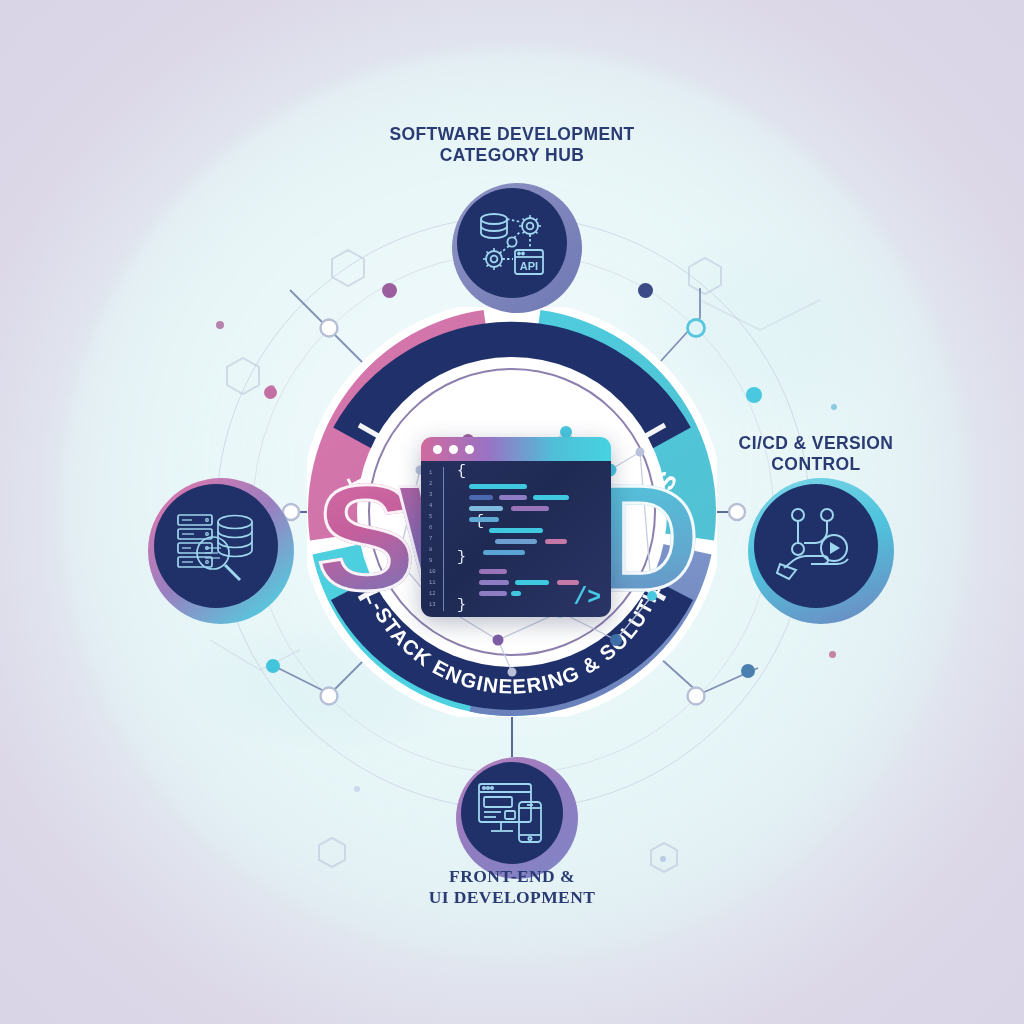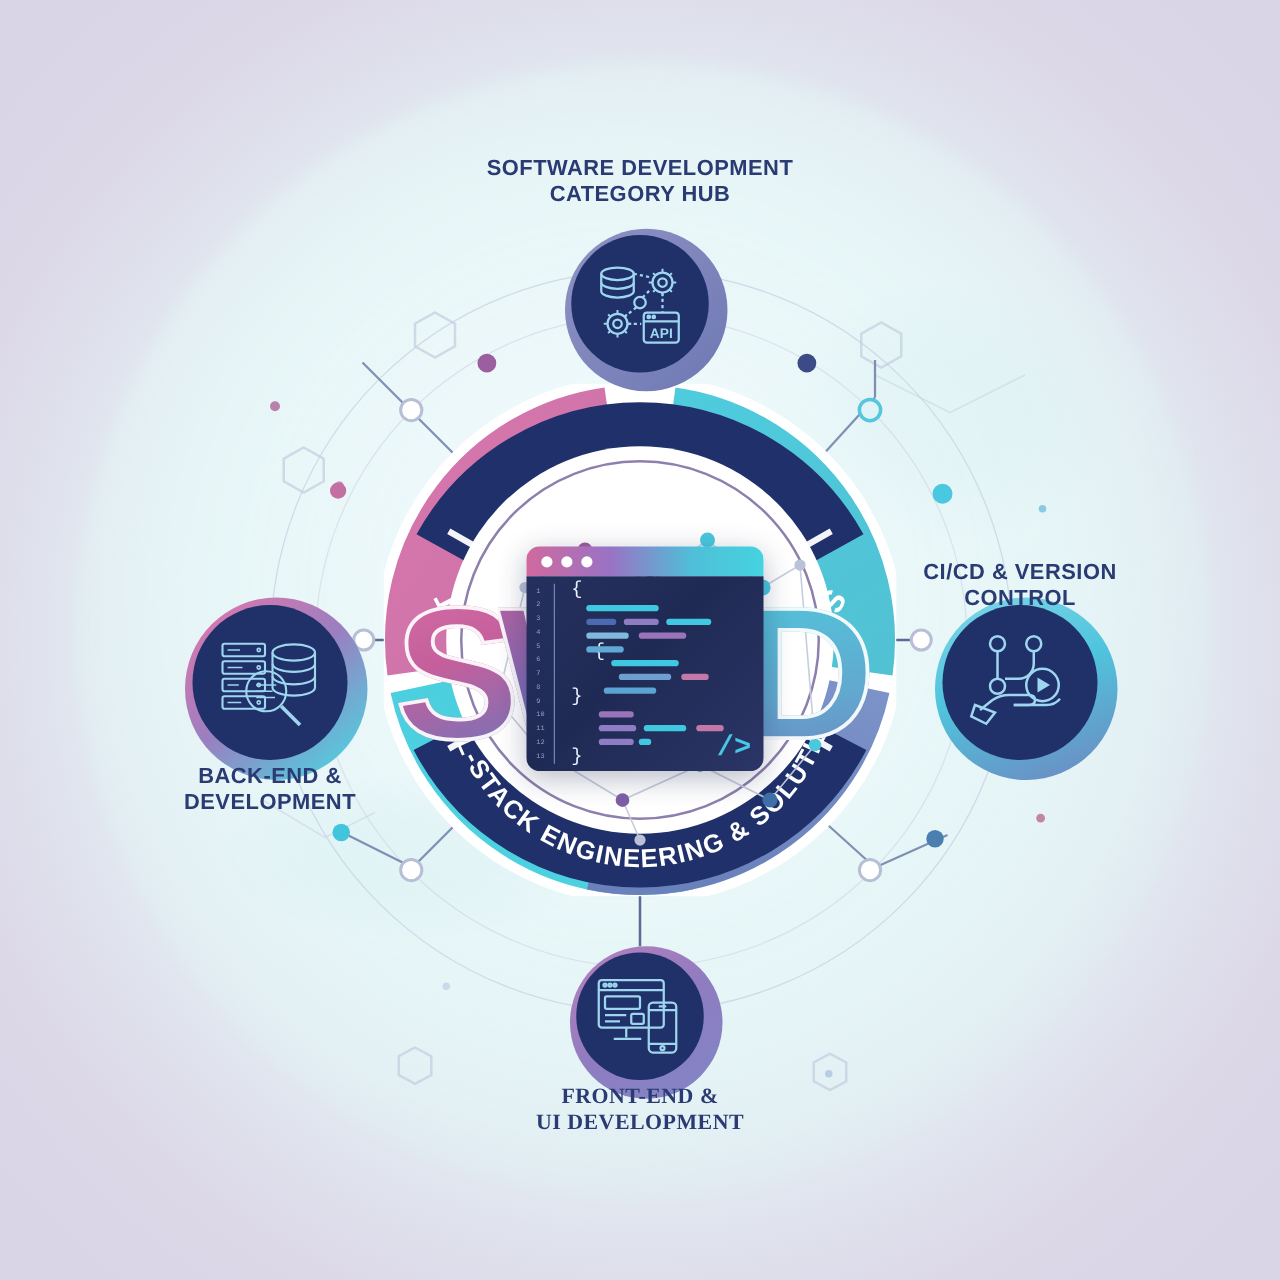--- a/index.html
+++ b/index.html
@@ -345,42 +345,40 @@
           <line x1="53" y1="62" x2="68" y2="77" stroke-width="3"></line>
           <g stroke-width="1.2">
             <line x1="33" y1="45" x2="49" y2="45"></line>
             <line x1="33" y1="50" x2="46" y2="50"></line>
             <line x1="33" y1="55" x2="48" y2="55"></line>
           </g>
         </g>
       </svg>
     </div>
   </div>
-  <div class="label" style="left:116px;top:610px;width:200px;">BACK-END &amp;
-DEVELOPMENT</div>
 
   <div class="ringwrap" style="left:748px;top:478px;width:136px;height:136px;background:linear-gradient(160deg,#7fd6e8 0%,#4fc4dd 45%,#6f86c0 100%);">
     <div class="node-circle" style="left:6px;top:6px;width:124px;height:124px;">
       <svg width="88" height="88" viewBox="0 0 88 88">
         <g fill="none" stroke="#9fd6ef" stroke-width="2">
           <circle cx="26" cy="13" r="6"></circle>
           <circle cx="55" cy="13" r="6"></circle>
           <circle cx="26" cy="47" r="6"></circle>
           <line x1="26" y1="19" x2="26" y2="41"></line>
           <path d="M55,19 v10 a12,12 0 0 1 -12,12 h-11"></path>
           <circle cx="62" cy="46" r="13"></circle>
           <path d="M58,40 l10,6 -10,6 z" fill="#9fd6ef" stroke="none"></path>
           <path d="M12,66 l10,-8 q6,-4 13,-4 h16 q5,0 5,4 t-5,4 h-12"></path>
           <path d="M39,62 h26 q7,0 11,-5"></path>
           <path d="M8,62 l-3,9 12,6 7,-9 z"></path>
         </g>
       </svg>
     </div>
   </div>
-  <div class="label" style="left:716px;top:447px;width:200px;">CI/CD &amp; VERSION
+  <div class="label" style="left:716px;top:433px;width:200px;">CI/CD &amp; VERSION
 CONTROL</div>
 
   <div class="ringwrap" style="left:456px;top:757px;width:112px;height:112px;background:linear-gradient(145deg,#b97fbe 0%,#8f7cc0 50%,#7f86c6 100%);">
     <div class="node-circle" style="left:5px;top:5px;width:102px;height:102px;">
       <svg width="74" height="70" viewBox="0 0 74 70">
         <g fill="none" stroke="#9fd6ef" stroke-width="1.8">
           <rect x="4" y="6" width="52" height="38" rx="2.5"></rect>
           <line x1="4" y1="14" x2="56" y2="14"></line>
           <circle cx="9" cy="10" r="1.2"></circle>
             <circle cx="13" cy="10" r="1.2"></circle>

